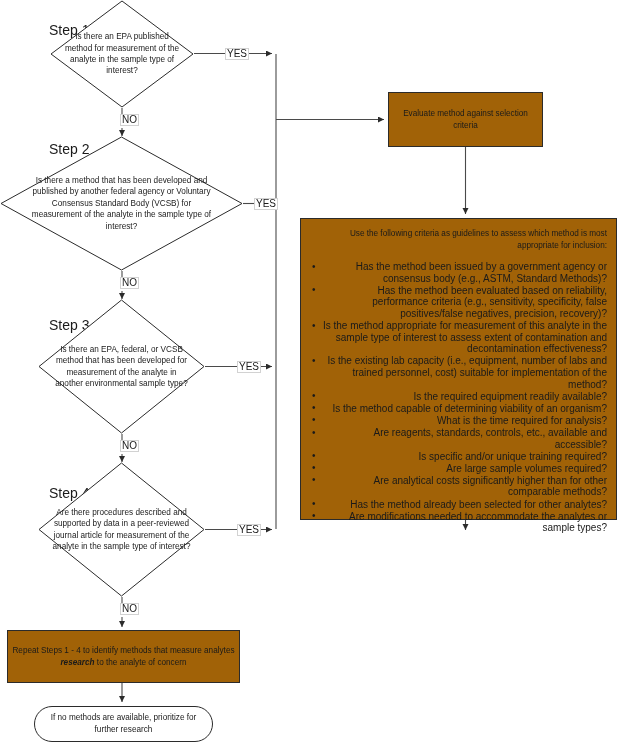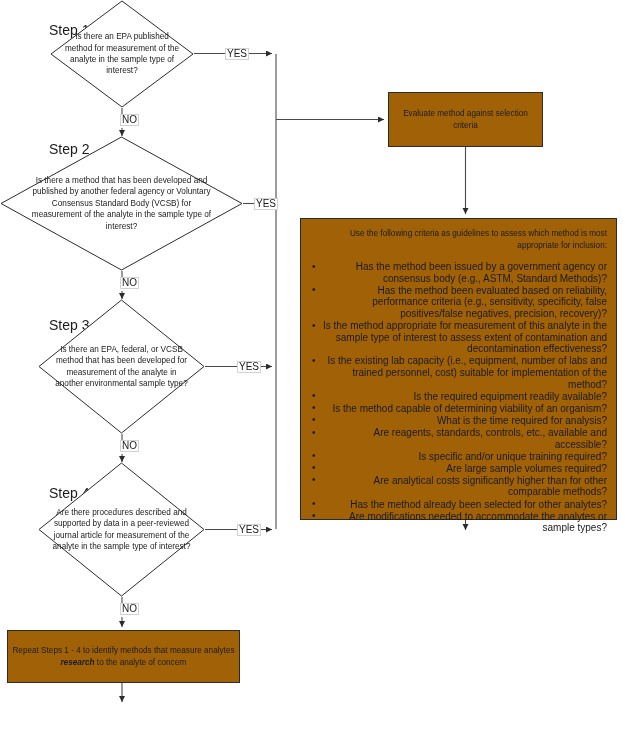--- a/index.html
+++ b/index.html
@@ -213,20 +213,23 @@
   </div>
   <div class="edge-label" style="left:228px; top:524px;">YES</div>
   <div class="edge-label" style="left:111px; top:603px;">NO</div>
 
   <div class="box" style="left:7px; top:630px; width:233px; height:53px;">
     <div>
       <span>Repeat Steps 1 - 4 to identify methods that measure analytes </span><span class="em-bi">research</span><span> to the analyte of concern</span>
     </div>
   </div>
 
+  <div class="pill" style="left:34px; top:706px; width:179px; height:36px;">
+    <span style="padding:0 12px;">If no methods are available, prioritize for further research</span>
+  </div>
 
   <div class="box" style="left:388px; top:92px; width:155px; height:55px;">
     <span style="padding:0 10px;">Evaluate method against selection criteria</span>
   </div>
 
   <div class="box left-align" style="left:300px; top:218px; width:317px; height:302px;">
     <p class="crit-intro">Use the following criteria as guidelines to assess which method is most appropriate for inclusion:</p>
     <ul class="crit-list">
       <li>Has the method been issued by a government agency or consensus body (e.g., ASTM, Standard Methods)?</li>
       <li>Has the method been evaluated based on reliability, performance criteria (e.g., sensitivity, specificity, false positives/false negatives, precision, recovery)?</li>

